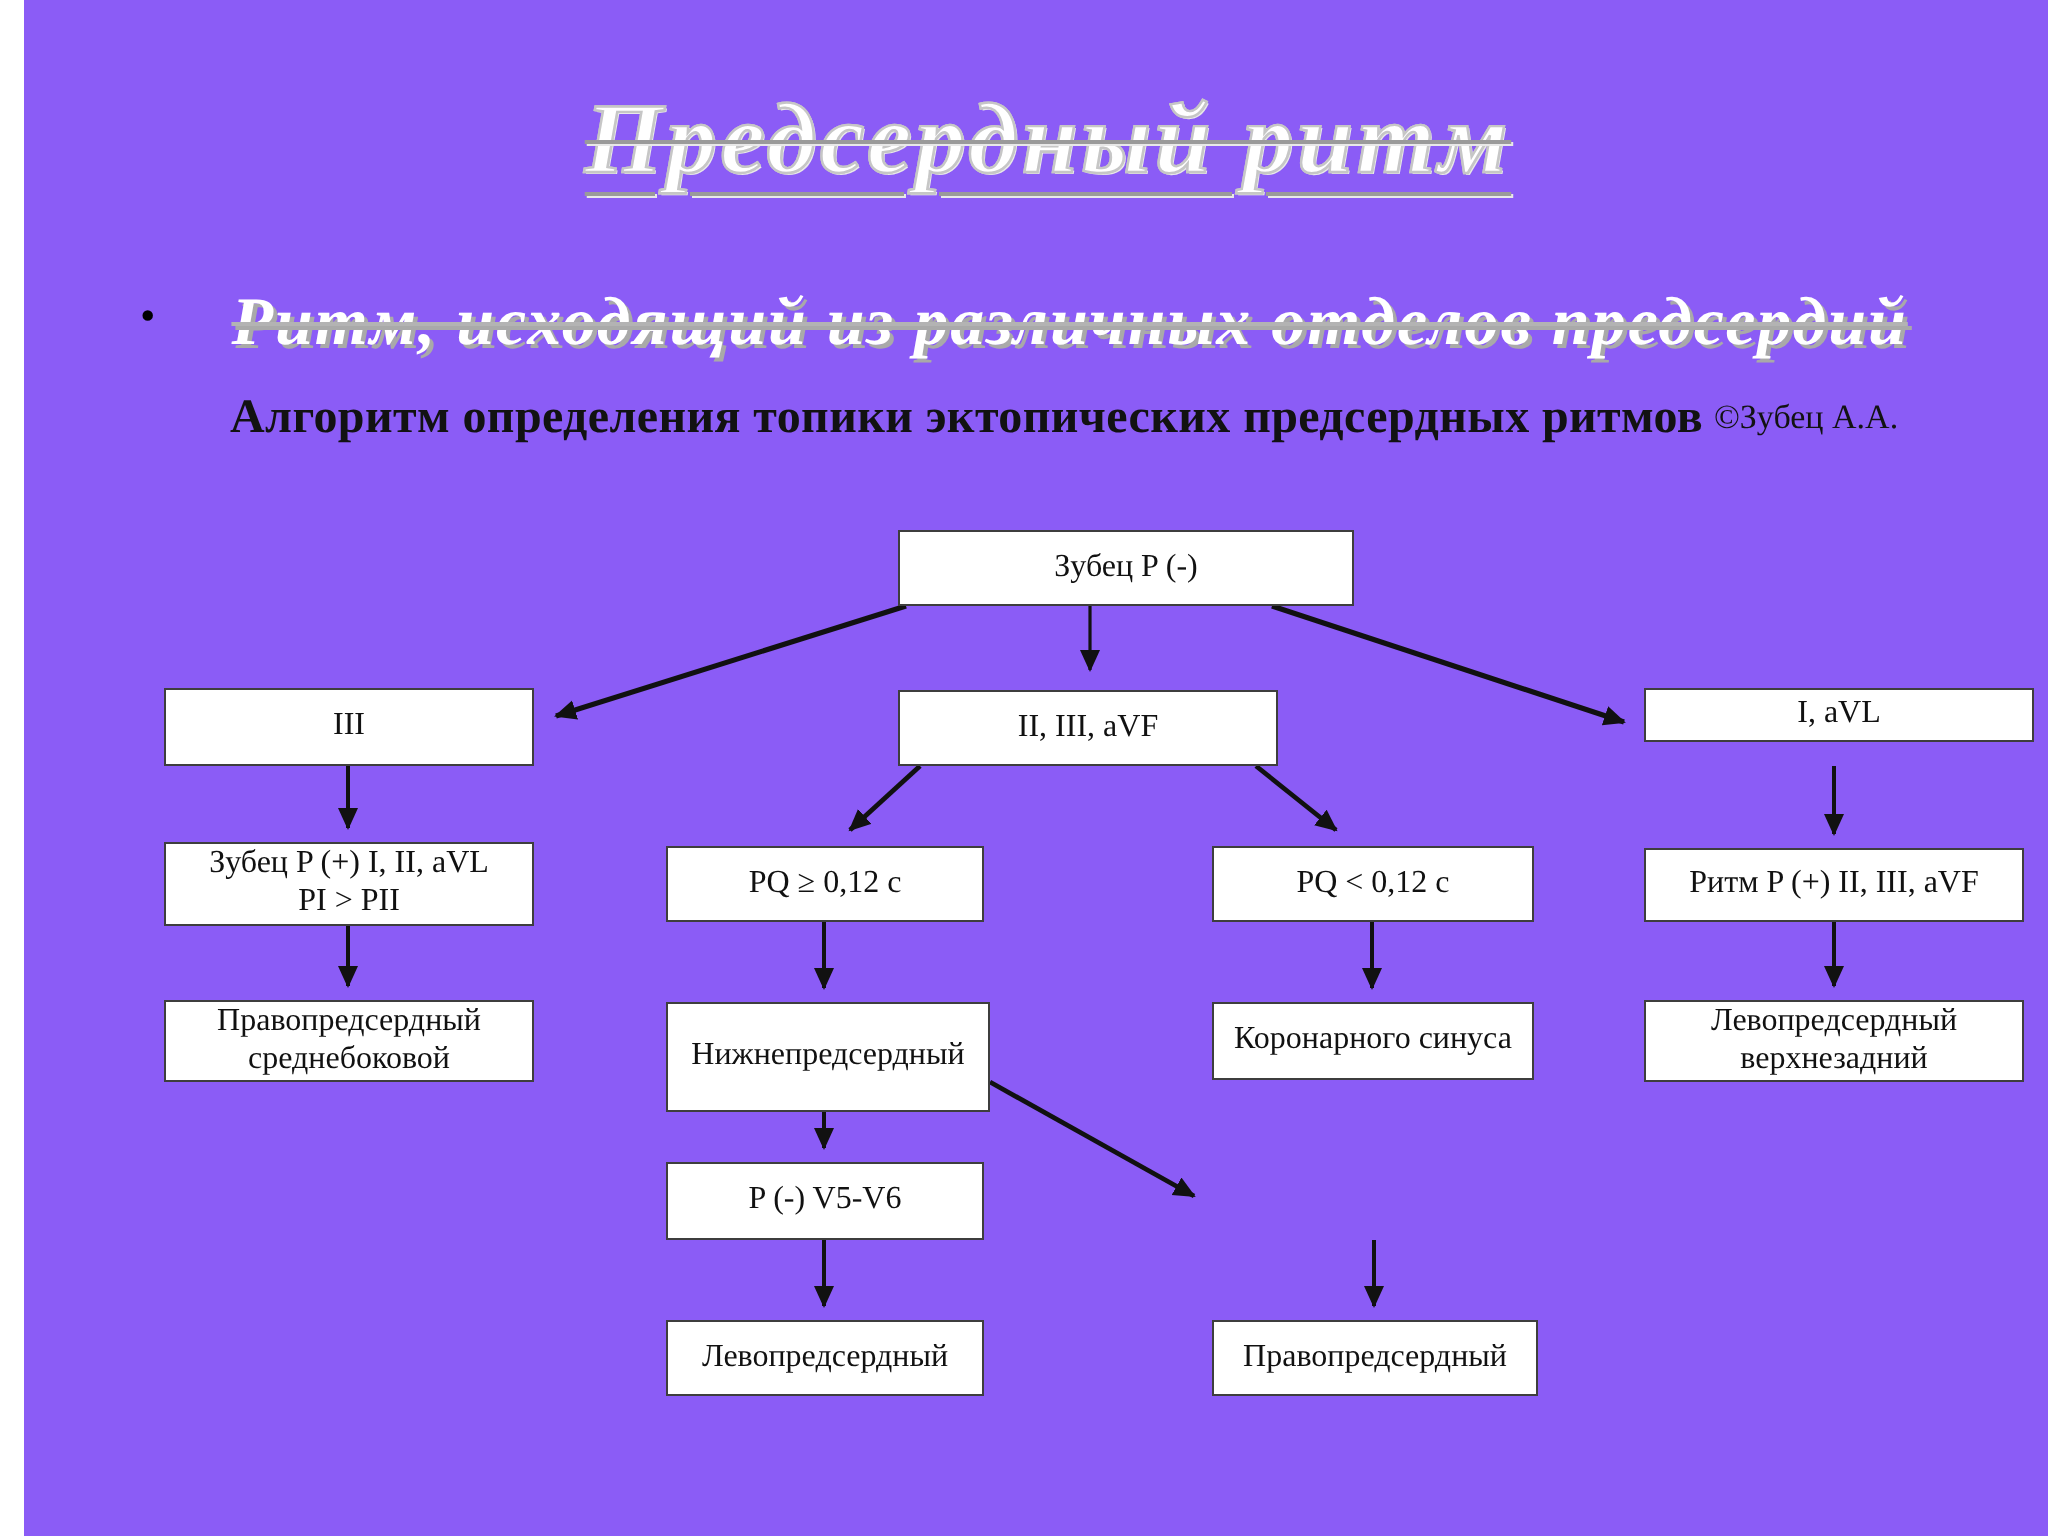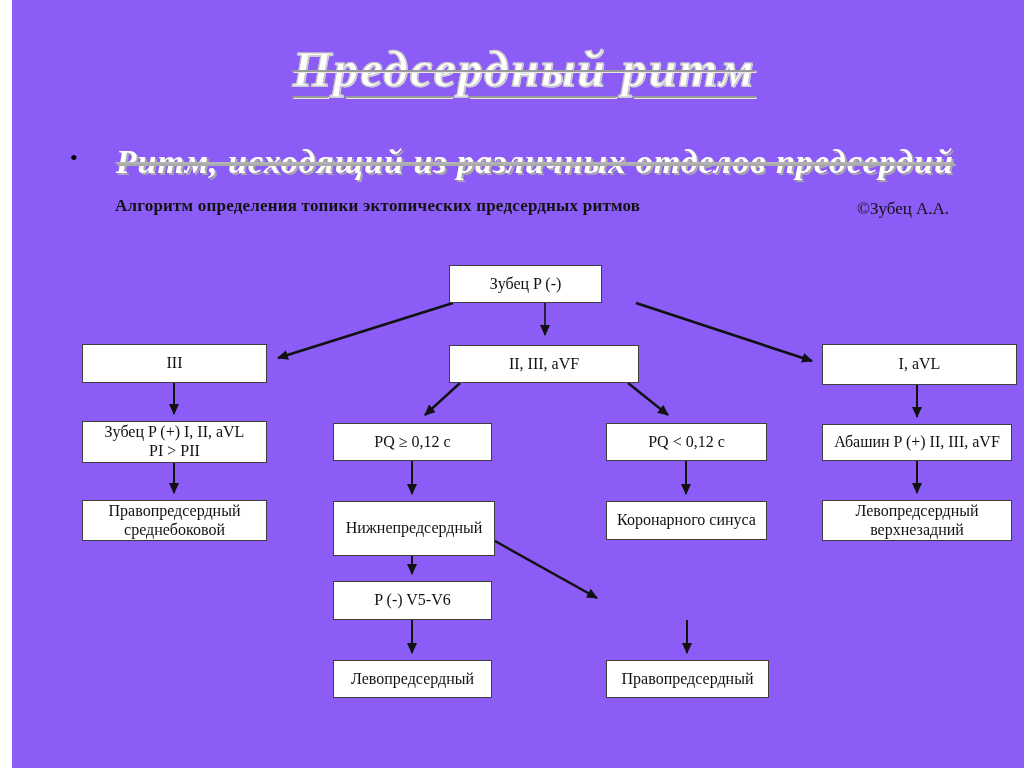--- a/index.html
+++ b/index.html
@@ -50,21 +50,21 @@
     text-shadow: 2px 2px 0 #a9a9a9;
     text-decoration-line: line-through;
     text-decoration-color: #b3b3b3;
     text-decoration-thickness: 2px;
   }
 
   .diagram-heading {
     position: absolute;
     left: 103px; top: 196px;
     font-weight: bold;
-    font-size: 17px;
+    font-size: 24px;
     color: #121212;
     letter-spacing: 0.2px;
   }
   .credit {
     position: absolute;
     left: 845px; top: 199px;
     font-size: 17px;
     color: #121212;
   }
 
@@ -122,51 +122,51 @@
       <line x1="674" y1="461" x2="674" y2="494" stroke="#111111" stroke-width="2" marker-end="url(#ah)"></line>
       <line x1="400" y1="540" x2="400" y2="574" stroke="#111111" stroke-width="2" marker-end="url(#ah)"></line>
       <line x1="483" y1="541" x2="585" y2="598" stroke="#111111" stroke-width="2.4" marker-end="url(#ah)"></line>
       <line x1="400" y1="620" x2="400" y2="653" stroke="#111111" stroke-width="2" marker-end="url(#ah)"></line>
       <line x1="675" y1="620" x2="675" y2="653" stroke="#111111" stroke-width="2" marker-end="url(#ah)"></line>
 
       <line x1="905" y1="383" x2="905" y2="417" stroke="#111111" stroke-width="2" marker-end="url(#ah)"></line>
       <line x1="905" y1="461" x2="905" y2="493" stroke="#111111" stroke-width="2" marker-end="url(#ah)"></line>
     </svg>
 
-    <div class="node" style="left:437px;top:265px;width:153px;height:38px">
+    <div class="node" style="left:437px;top:265px;width:228px;height:38px">
       <span>Зубец P (-)</span>
     </div>
 
     <div class="node" style="left:70px;top:344px;width:185px;height:39px">
       <span>III</span>
     </div>
 
     <div class="node" style="left:437px;top:345px;width:190px;height:38px">
       <span>II, III, aVF</span>
     </div>
 
-    <div class="node" style="left:810px;top:344px;width:195px;height:41px">
+    <div class="node" style="left:810px;top:344px;width:195px;height:27px">
       <span>I, aVL</span>
     </div>
 
     <div class="node" style="left:70px;top:421px;width:185px;height:42px">
       <span>Зубец P (+) I, II, aVL</span>
       <span>PI &gt; PII</span>
     </div>
 
     <div class="node" style="left:321px;top:423px;width:159px;height:38px">
       <span>PQ ≥ 0,12 с</span>
     </div>
 
     <div class="node" style="left:594px;top:423px;width:161px;height:38px">
       <span>PQ &lt; 0,12 с</span>
     </div>
 
     <div class="node" style="left:810px;top:424px;width:190px;height:37px">
-      <span>Абашин P (+) II, III, aVF</span>
+      <span>Ритм P (+) II, III, aVF</span>
     </div>
 
     <div class="node" style="left:70px;top:500px;width:185px;height:41px">
       <span>Правопредсердный</span>
       <span>среднебоковой</span>
     </div>
 
     <div class="node" style="left:321px;top:501px;width:162px;height:55px">
       <span>Нижнепредсердный</span>
     </div>

